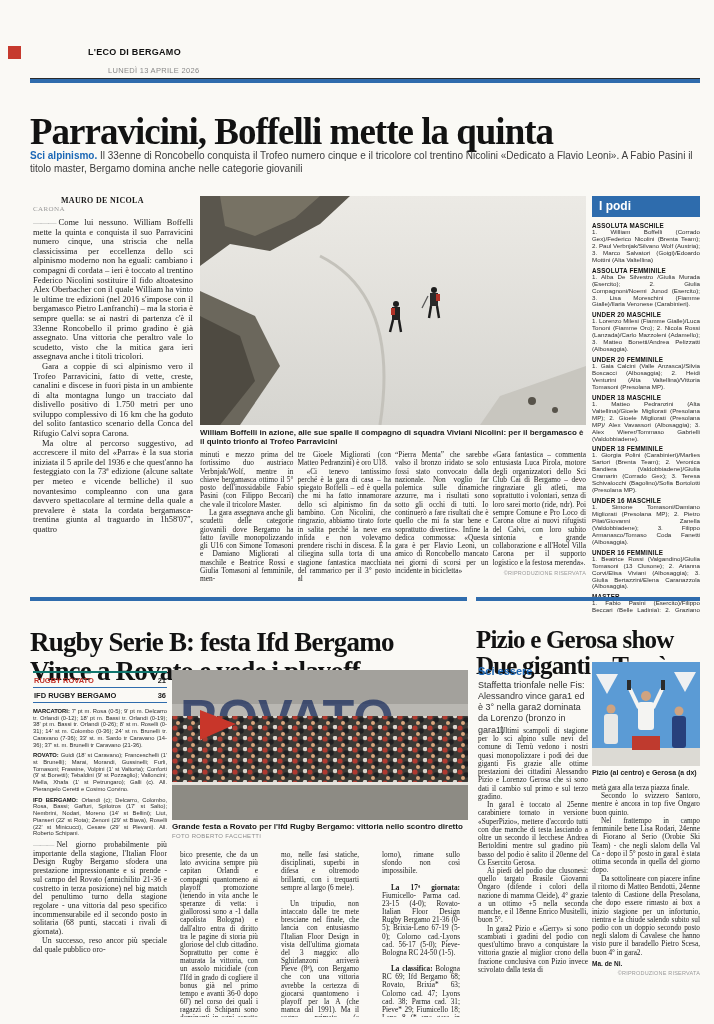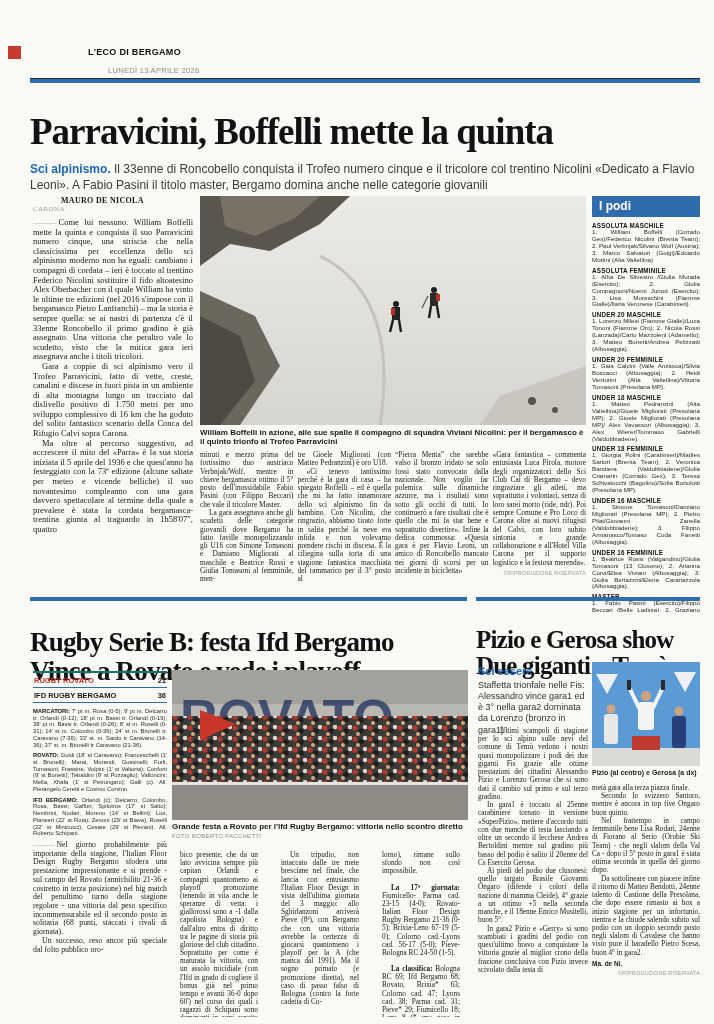--- a/index.html
+++ b/index.html
@@ -12,21 +12,21 @@
   .mast-title{font-size:9px;font-weight:bold;letter-spacing:.3px;color:#111;}
   .mast-date{font-size:7.5px;color:#8a8a8a;letter-spacing:.3px;margin-top:9px;padding-left:20px;}
   .section-head{right:16px;top:46px;text-align:right;white-space:nowrap;}
   .sec-sport{color:#1b67b5;font-size:21px;font-weight:bold;letter-spacing:-.3px;}
   .sec-varie{color:#1f1f1f;font-size:21px;font-weight:bold;letter-spacing:-.3px;}
   .pagenum{color:#1f1f1f;font-size:21px;font-weight:bold;margin-left:12px;}
   .header-rule{left:30px;width:670px;top:78px;height:4px;background:#2f6cad;border-top:1.5px solid #2b2b2b;}
   
   .lead-headline{left:30px;top:88px;width:672px;font-family:"Liberation Serif",serif;
                  font-weight:bold;font-size:37px;line-height:1.0;letter-spacing:-1px;color:#121212;white-space:nowrap;}
-  .standfirst{left:30px;top:150px;width:668px;font-size:12px;line-height:1.32;color:#3c3c3c;}
+  .standfirst{left:30px;top:139px;width:668px;font-size:10px;line-height:1.32;color:#3c3c3c;}
   .kicker{font-weight:bold;color:#1b67b5;}
   .serif{font-family:"Liberation Serif",serif;text-align:justify;}
   .lead-col1{left:33px;top:196px;width:160px;height:394px;overflow:hidden;}
   .byline{font-size:8px;font-weight:bold;letter-spacing:.3px;margin-left:28px;}
   .dateline{font-size:7px;color:#9a9a9a;letter-spacing:.4px;margin-bottom:5px;}
   .lead-col1 p{margin:0;font-size:8.5px;line-height:1.13;}
   .marker{color:#b0b0b0;letter-spacing:-1px;margin-right:3px;}
   p.pi{text-indent:9px;}
   .lead-photo{left:200px;top:196px;width:386px;height:229px;}
   .caption{font-size:8px;font-weight:bold;color:#1c1c1c;line-height:1.15;}
@@ -211,21 +211,21 @@
       <div class="score-row">
         <span>IFD RUGBY BERGAMO</span>
         <span>36</span>
       </div>
     </div>
     <p class="stat-p"><span class="stat-lbl">MARCATORI:</span><span> 7' pt m. Rosa (0-5); 9' pt m. Delcarro tr. Orlandi (0-12); 18' pt m. Bassi tr. Orlandi (0-19); 38' pt m. Bassi tr. Orlandi (0-26); 8' st m. Roselli (0-31); 14' st m. Colombo (0-36); 24' st m. Brunelli tr. Caravano (7-36); 33' st. m. Sardo tr Caravano (14-36); 37' st. m. Brunelli tr Caravano (21-36).</span></p>
     <p class="stat-p"><span class="stat-lbl">ROVATO:</span><span> Guidi (18' st Caravano); Franceschelli (1' st Brunelli); Marai, Morandi, Gussinelli; Furli, Tomasoni; Frassine, Volpini (1' st Valtorta); Conforti (9' st Bonetti); Tebaldini (9' st Pozzaglio); Valloncini; Mella, Xhafa (1' st Petrungaro); Galli (c). All. Pierangelo Ceretti e Cosimo Corvino.</span></p>
     <p class="stat-p"><span class="stat-lbl">IFD BERGAMO:</span><span> Orlandi (c); Delcarro, Colombo, Rosa, Bassi; Gaffuri, Spilotros (17' st Salto); Nembrini, Nodari, Moreno (14' st Bellini); Liut, Pianseri (22' st Rota); Zenoni (29' st Biava), Roselli (22' st Minicucci), Cesare (29' st Plevani). All. Roberto Schipani.</span></p>
     <div class="rugby-body serif">
       <p><span class="marker">———</span><span>Nel giorno probabilmente più importante della stagione, l'Italian Floor Design Rugby Bergamo sfodera una prestazione impressionante e si prende - sul campo del Rovato (annichilito 21-36 e costretto in terza posizione) nel big match del penultimo turno della stagione regolare - una vittoria dal peso specifico incommensurabile ed il secondo posto in solitaria (68 punti, staccati i rivali di giornata).</span></p>
-      <p class="pi">Un successo, reso ancor più speciale dal folto pubblico oro-</p>
+      <p class="pi">Un successo, reso ancor più speciale dal quale pubblico oro-</p>
     </div>
   </div>
 
   <div class="abs rugby-photo">
     <svg width="296" height="150" viewBox="0 0 296 150">
       <defs>
         <pattern id="crowd" width="15" height="11" patternUnits="userSpaceOnUse">
           <rect width="15" height="11" fill="#3c3a36"></rect>
           <circle cx="3" cy="3" r="2.6" fill="#b03a30"></circle>
           <circle cx="9" cy="6" r="2.8" fill="#1f1f22"></circle>
@@ -245,20 +245,21 @@
   <div class="abs caption rugby-caption">
     <span>Grande festa a Rovato per l'Ifd Rugby Bergamo: vittoria nello scontro diretto</span>
     <span class="credit">FOTO ROBERTO FACCHETTI</span>
   </div>
 
   <div class="abs rugby-cols serif">
     <div class="rcol">
       <p>bico presente, che da un lato avvicina sempre più capitan Orlandi e compagni quantomeno ai playoff promozione (tenendo in vita anche le speranze di vetta: i giallorossi sono a -1 dalla capolista Bologna) e dall'altro entra di diritto tra le pagine di storia più gloriose del club cittadino. Soprattutto per come è maturata la vittoria, con un assolo micidiale (con l'Ifd in grado di cogliere il bonus già nel primo tempo e avanti 36-0 dopo 60') nel corso dei quali i ragazzi di Schipani sono dominanti in ogni aspetto del gioco: bene, a tratti benissi-</p>
     </div>
     <div class="rcol">
+      <p>mo, nelle fasi statiche, disciplinati, superbi in difesa e oltremodo brillanti, con i trequarti sempre al largo (6 mete).</p>
       <p class="pi">Un tripudio, non intaccato dalle tre mete bresciane nel finale, che lancia con entusiasmo l'Italian Floor Design in vista dell'ultima giornata del 3 maggio: allo Sghirlanzoni arriverà Pieve (8ª), con Bergamo che con una vittoria avrebbe la certezza di giocarsi quantomeno i playoff per la A (che manca dal 1991). Ma il sogno primato (e promozione diretta), nel caso di passo falso di Bologna (contro la forte cadetta di Co-</p>
     </div>
     <div class="rcol">
       <p>lorno), rimane sullo sfondo non così impossibile.</p>
       <p class="pi"><span class="lead-in">La 17ª giornata:</span><span> Fiumicello- Parma cad. 23-15 (4-0); Rovato-Italian Floor Design Rugby Bergamo 21-36 (0-5); Brixia-Leno 67-19 (5-0); Colorno cad.-Lyons cad. 56-17 (5-0); Pieve-Bologna RC 24-50 (1-5).</span></p>
       <p class="pi"><span class="lead-in">La classifica:</span><span> Bologna RC 69; Ifd Bergamo 68; Rovato, Brixia* 63; Colorno cad. 47; Lyons cad. 38; Parma cad. 31; Pieve* 29; Fiumicello 18; Leno 8 (* una gara in meno).</span></p>
       <div class="author">Matteo Viscardi</div>
       <div class="copyright">©RIPRODUZIONE RISERVATA</div>
     </div>
   </div>

